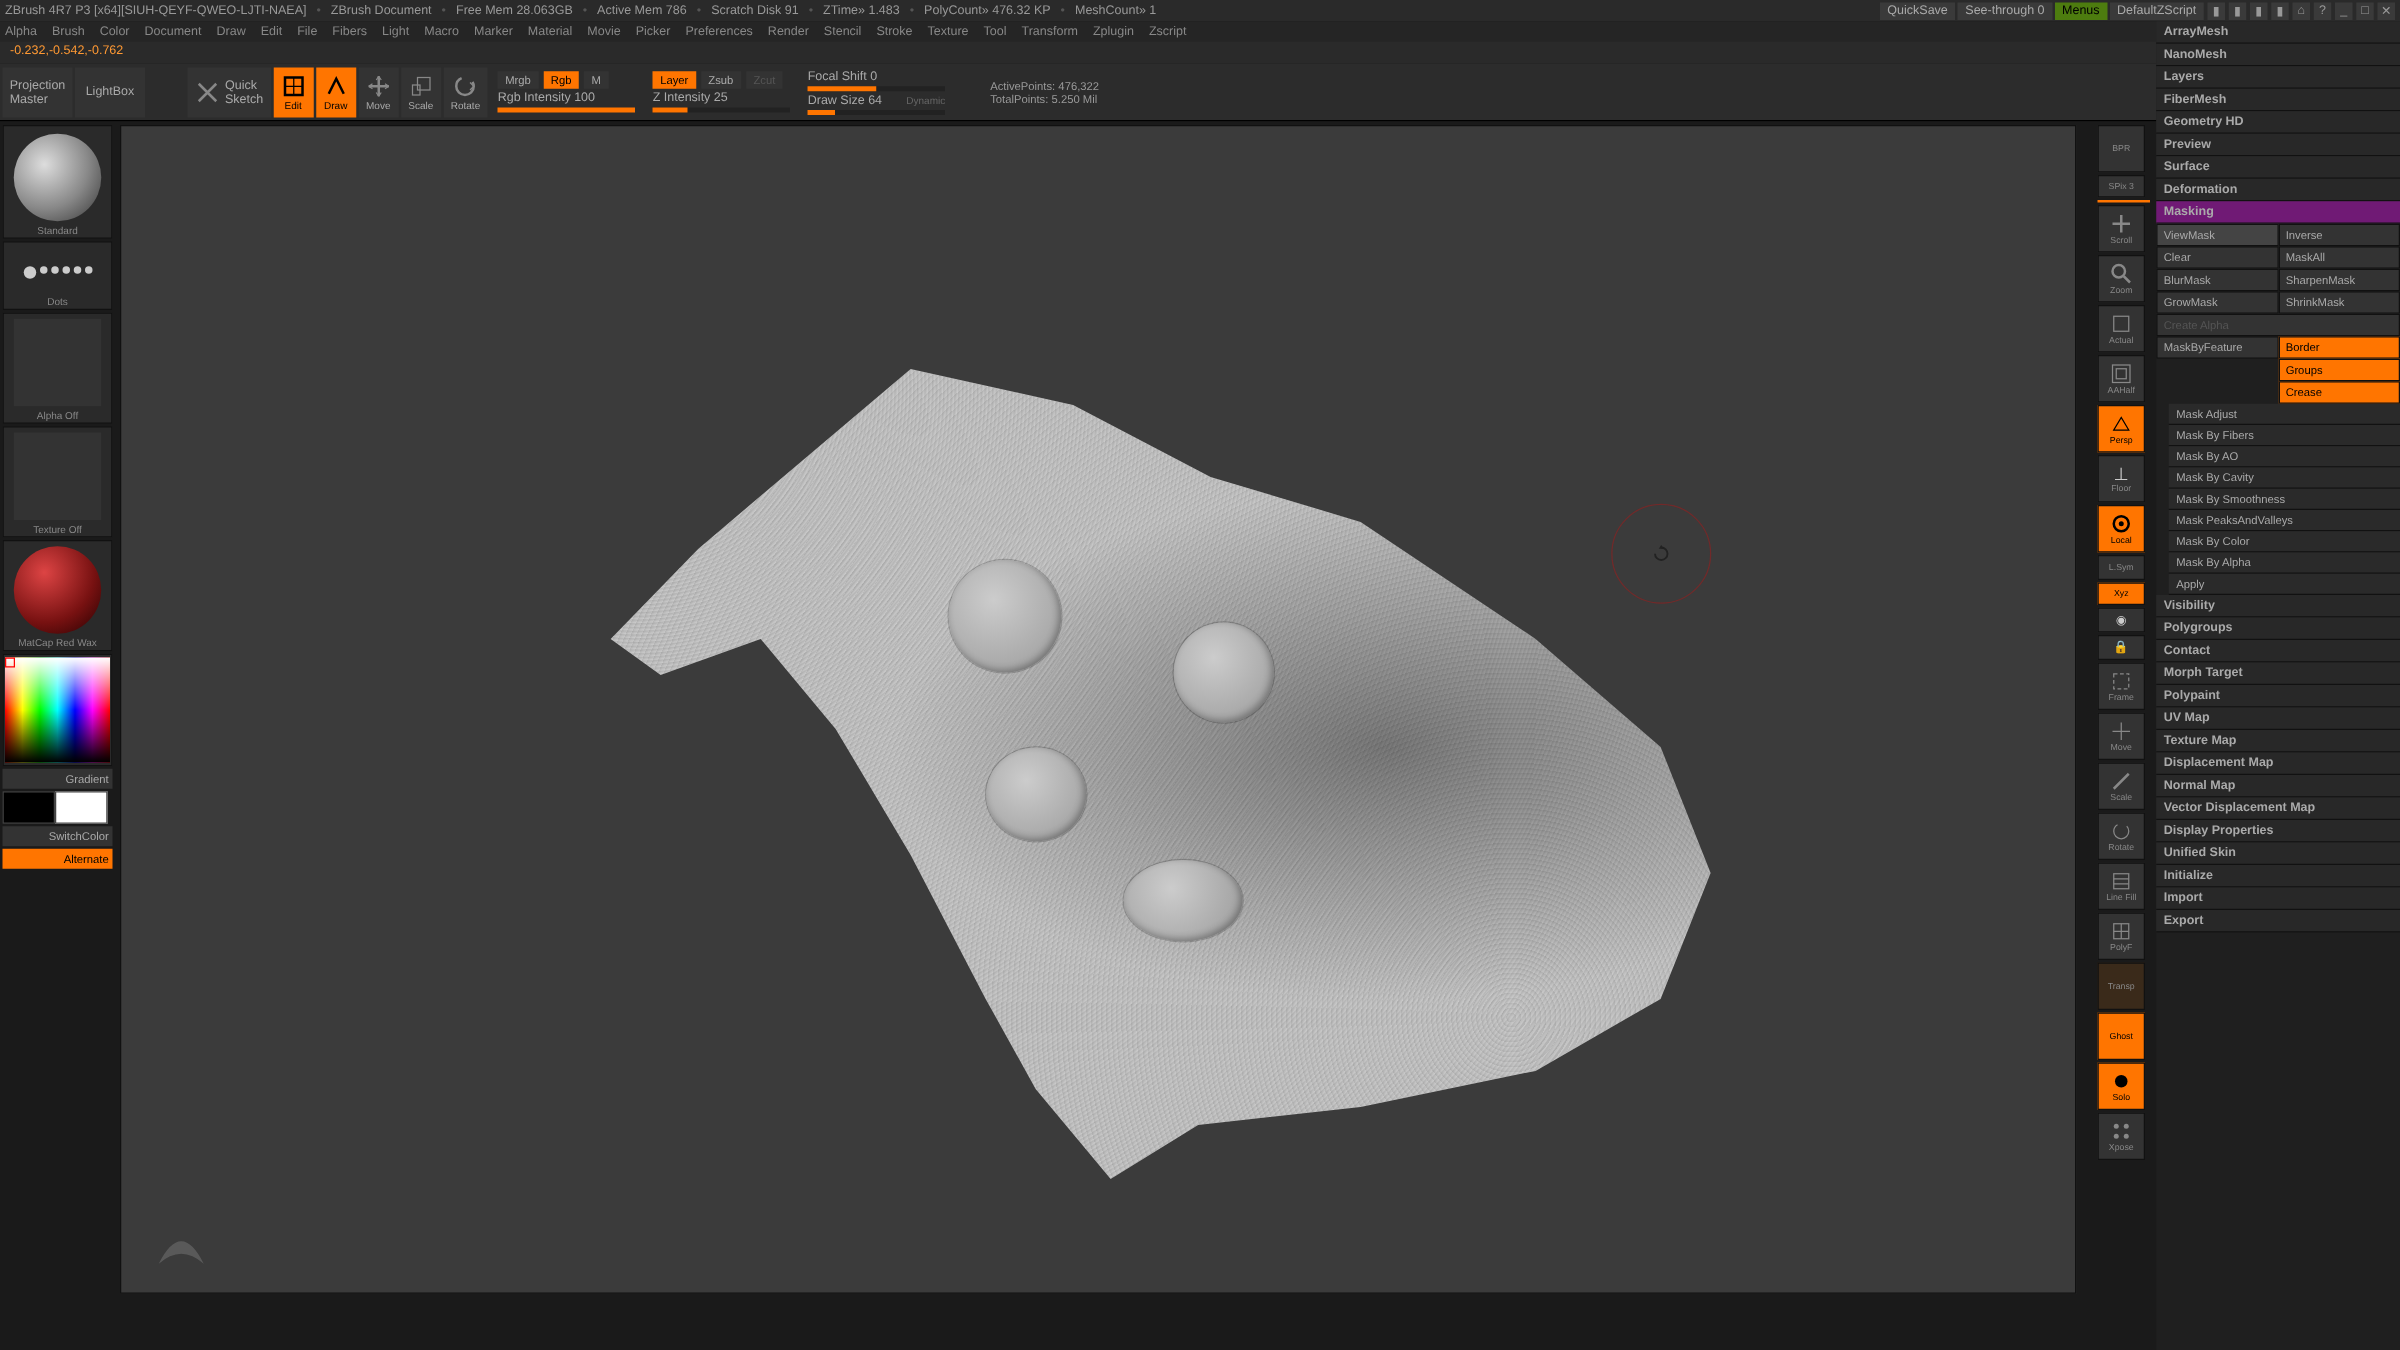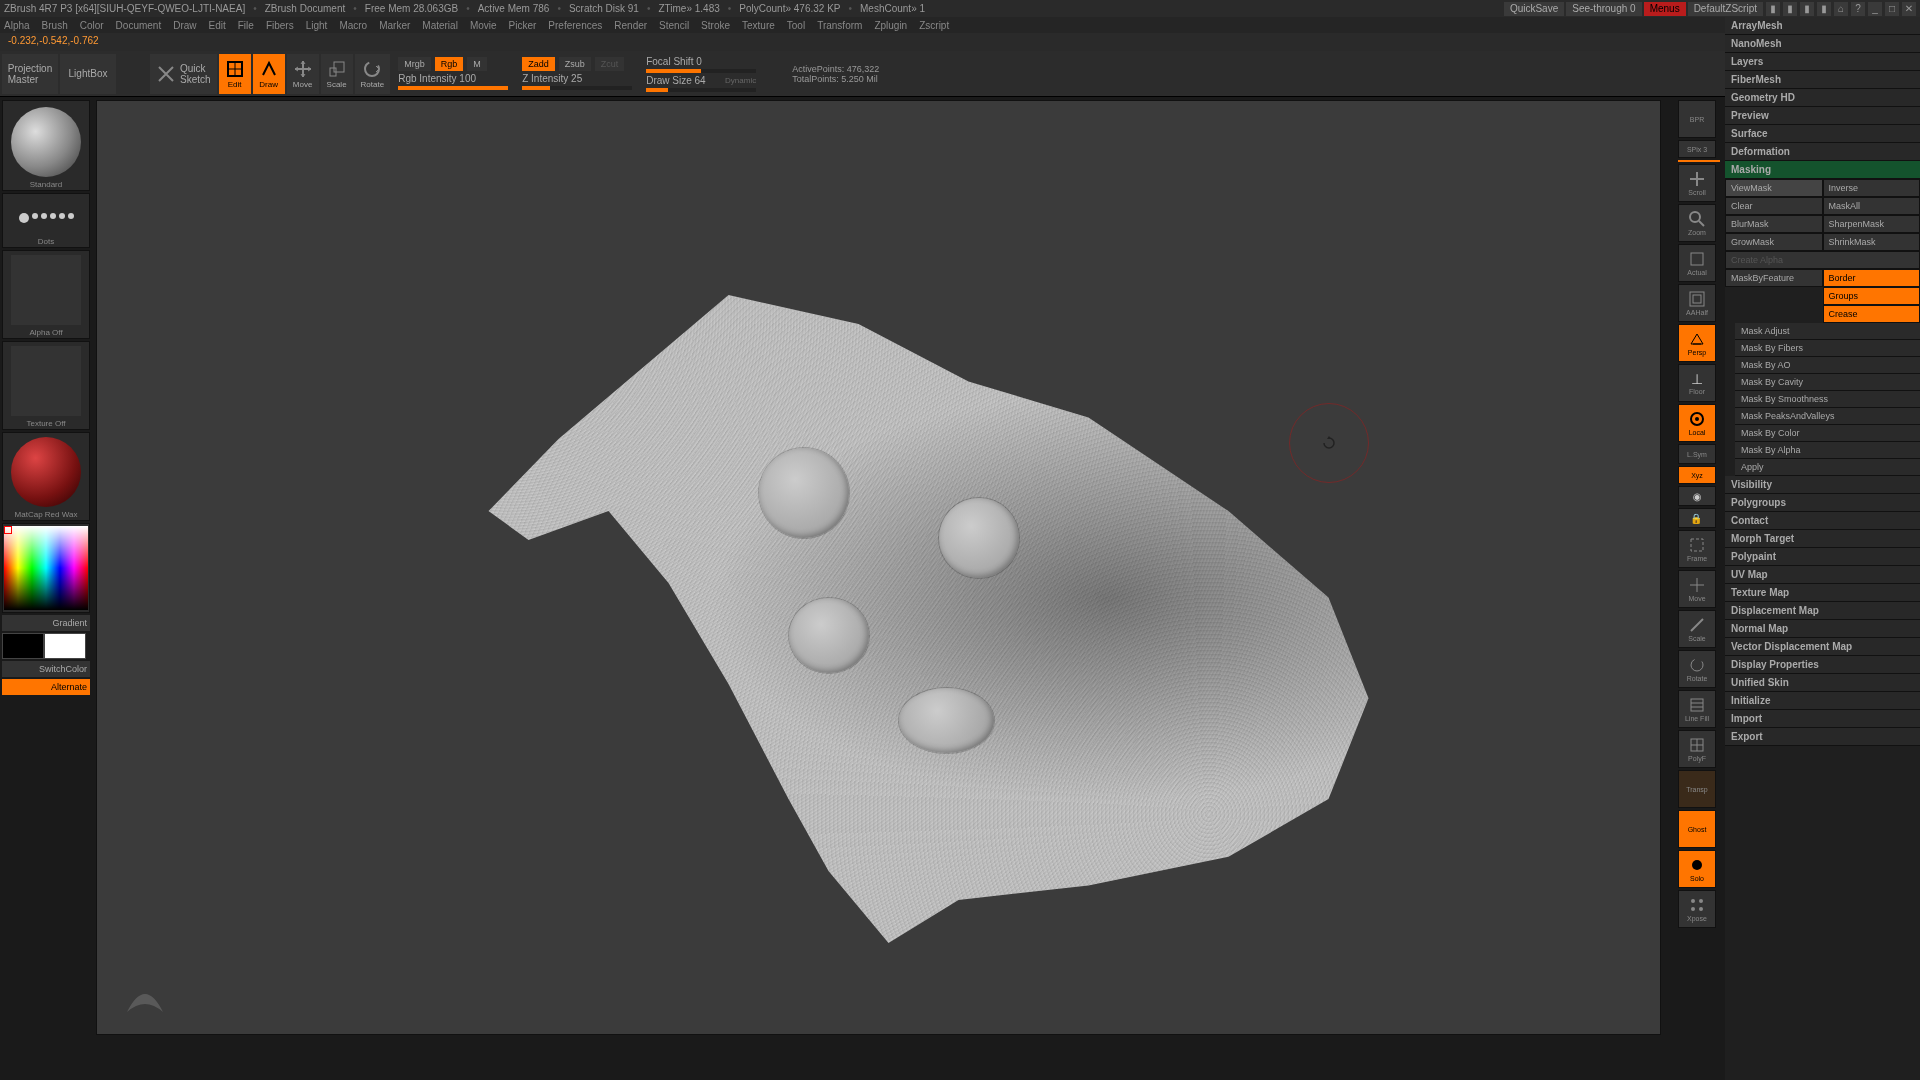--- a/index.html
+++ b/index.html
@@ -3,21 +3,21 @@
 <meta charset="utf-8">
 <style>
 * { margin: 0; padding: 0; box-sizing: border-box; font-family: Verdana, sans-serif; font-size: 10px; user-select: none; }
 body { background: #1a1a1a; color: #ccc; width: 1920px; height: 1080px; overflow: hidden; position: relative; }
 
 
 .titlebar { height: 17px; background: #2a2a2a; display: flex; align-items: center; padding: 0 4px; font-size: 9px; color: #999; }
 .titlebar .sep { margin: 0 8px; color: #555; }
 .titlebar .right { margin-left: auto; display: flex; gap: 2px; }
 .titlebar .btn { padding: 1px 6px; background: #3a3a3a; color: #aaa; }
-.titlebar .btn.orange { background: #b91c1c; color: #000; }
+.titlebar .btn.orange { background: #4d7c0f; color: #000; }
 .titlebar .winbtn { width: 14px; height: 14px; background: #3a3a3a; display: inline-flex; align-items: center; justify-content: center; margin-left: 1px; }
 
 
 .menubar { height: 16px; background: #252525; display: flex; align-items: center; padding: 0 4px; font-size: 9px; }
 .menubar span { margin-right: 12px; color: #888; cursor: pointer; }
 
 
 .coordbar { height: 18px; background: #2a2a2a; padding: 2px 8px; font-size: 10px; color: #ff9933; }
 
 
@@ -71,21 +71,21 @@
     repeating-radial-gradient(circle at 80% 80%, rgba(255,255,255,0.06) 0px, transparent 2px, rgba(0,0,0,0.06) 4px);
   filter: contrast(1.15);
 }
 .hole { position: absolute; background: radial-gradient(circle at 40% 35%, #ccc, #999); border-radius: 50%; box-shadow: inset -2px -2px 6px rgba(0,0,0,0.3), 0 0 0 1px rgba(0,0,0,0.2); }
 .cursor-ring { position: absolute; width: 80px; height: 80px; border: 1px solid rgba(150,30,30,0.6); border-radius: 50%; }
 .cursor-ico { position: absolute; width: 14px; height: 14px; display: flex; align-items: center; justify-content: center; color: #222; }
 
 
 .rpanel { position: absolute; right: 0; top: 17px; width: 195px; bottom: 0; background: #1f1f1f; display: flex; flex-direction: column; }
 .section { padding: 3px 6px; background: #282828; border-bottom: 1px solid #111; color: #aaa; font-size: 10px; font-weight: bold; cursor: pointer; }
-.section.open { background: #14532d; }
+.section.open { background: #701a75; }
 .row2 { display: flex; }
 .cell { flex: 1; padding: 3px 5px; background: #333; color: #aaa; border: 1px solid #111; font-size: 9px; cursor: pointer; }
 .cell.orange { background: #ff7500; color: #000; }
 .cell.dim { color: #555; }
 .item { padding: 3px 6px; background: #2a2a2a; border-bottom: 1px solid #111; color: #aaa; font-size: 9px; cursor: pointer; margin-left: 10px; }
 
 </style>
 </head>
 <body>
 
@@ -209,21 +209,21 @@
     <div class="slider-row">
       <span>Rgb Intensity 100</span>
     </div>
     <div class="slider-track">
         <div class="slider-fill" style="width:100%"></div>
       </div>
   </div>
 
   <div class="slider-group">
     <div class="slider-row">
-      <span class="small-btn orange">Zadd</span>
+      <span class="small-btn orange">Layer</span>
       <span class="small-btn">Zsub</span>
       <span class="small-btn" style="color:#555">Zcut</span>
     </div>
     <div class="slider-row">
       <span>Z Intensity 25</span>
     </div>
     <div class="slider-track">
         <div class="slider-fill" style="width:25%"></div>
       </div>
   </div>

